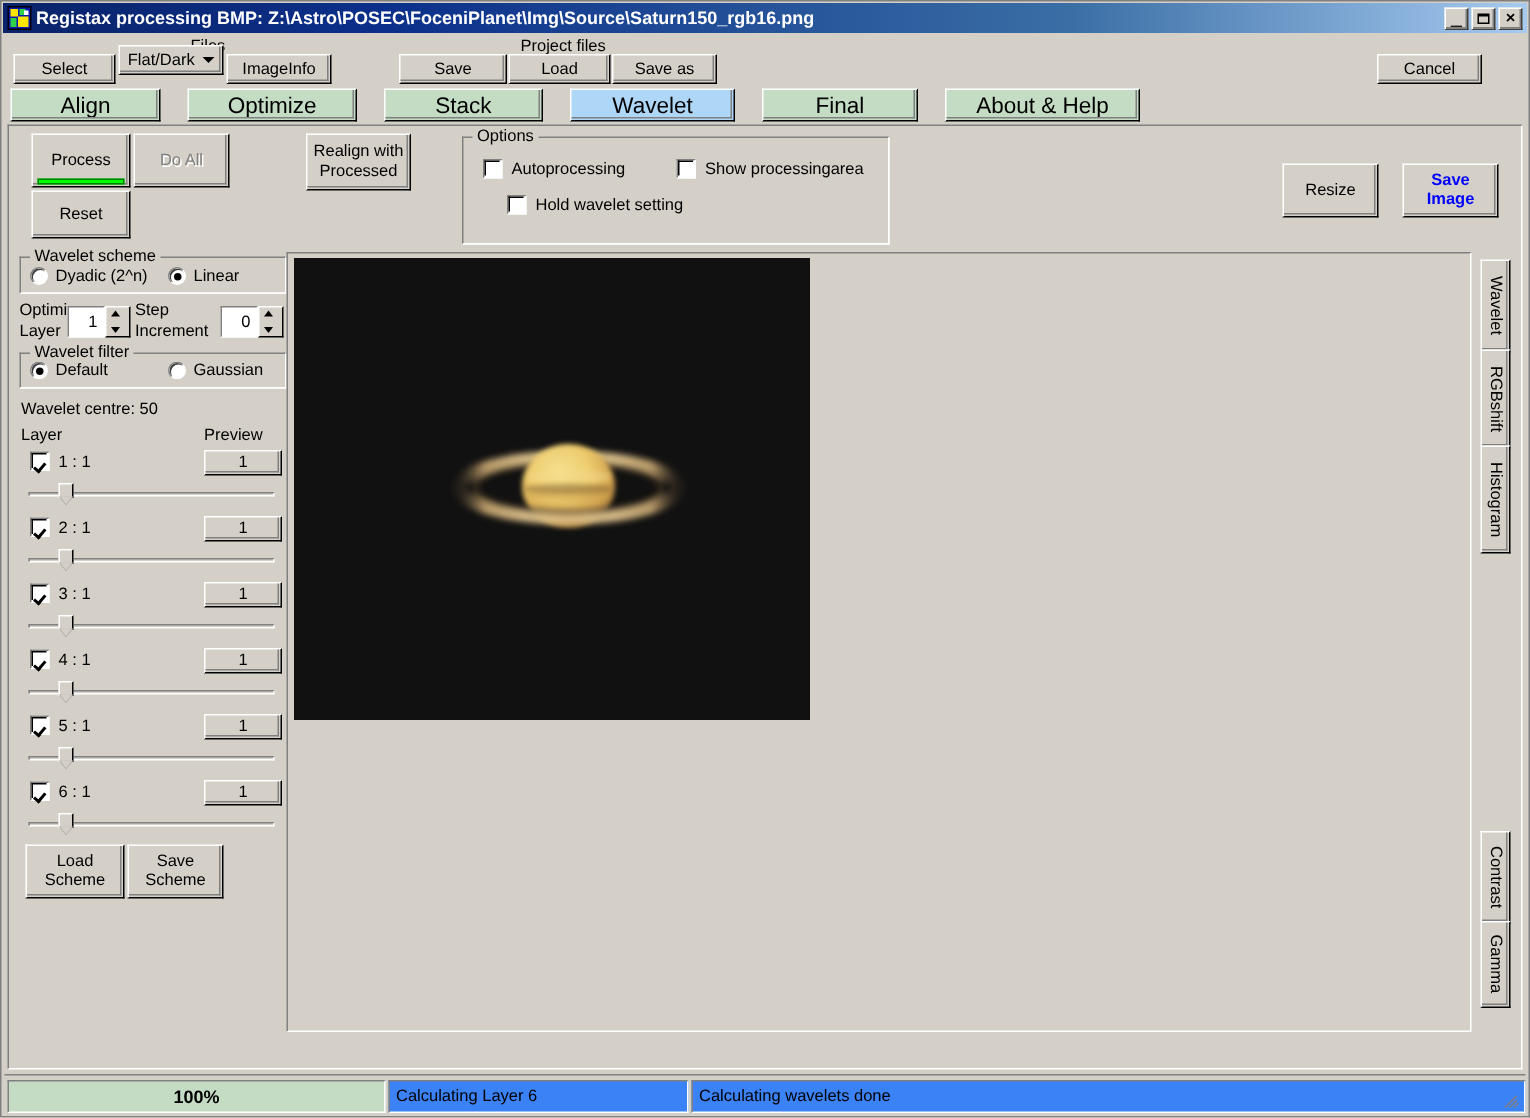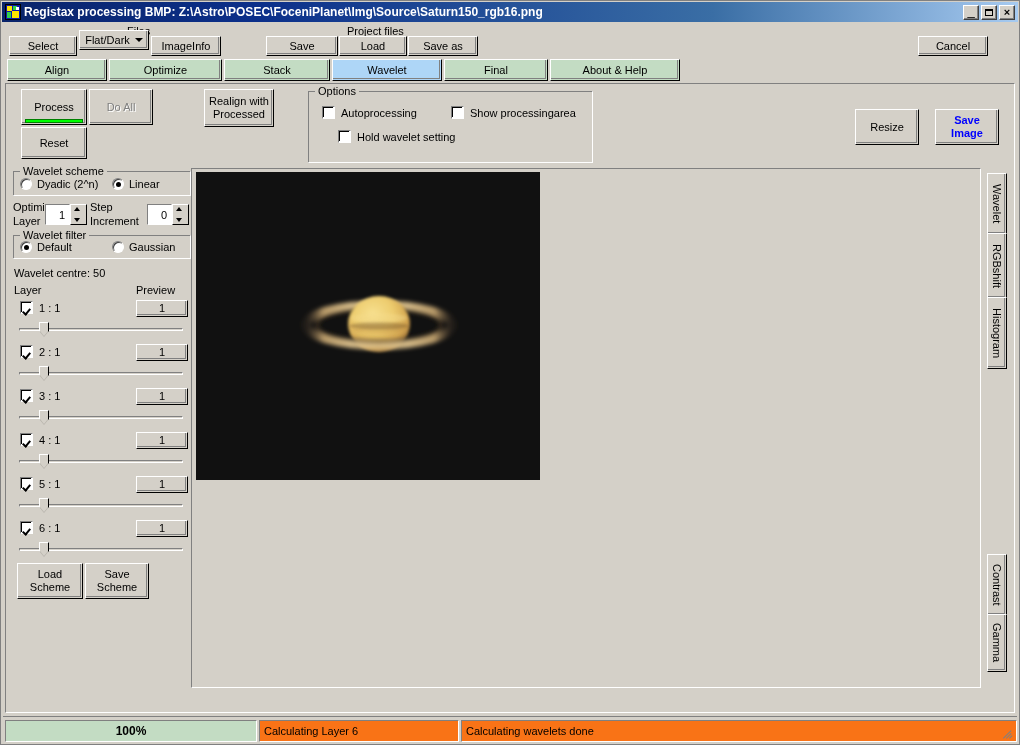--- a/index.html
+++ b/index.html
@@ -94,21 +94,21 @@
   }
 
   
   .tabrow { position: absolute; left: 6px; top: 58px; height: 22px; display: flex; }
   .tab {
     height: 22px;
     background: #c3dcc3;
     border-top: 1px solid #ffffff; border-left: 1px solid #ffffff;
     border-right: 1px solid #000000; border-bottom: 1px solid #000000;
     display: flex; align-items: center; justify-content: center;
-    font-size: 11px; color: #000; margin-right: 2px; position: relative;
+    font-size: 15px; color: #000; margin-right: 18px; position: relative;
   }
   .tab::before {
     content:''; position:absolute; left:0; top:0; right:1px; bottom:1px;
     border-right:1px solid #808080; border-bottom:1px solid #808080;
   }
   .tab.active { background: #aed6f7; }
 
   
   .content-frame {
     position: absolute; left: 4px; top: 82px; width: 1010px; height: 630px;
@@ -256,21 +256,21 @@
   .statusbar {
     position: absolute; left: 2px; right: 2px; bottom: 2px; height: 26px;
     border-top: 1px solid #808080;
     display: flex; align-items: center; padding: 2px 0 0 2px; gap: 2px;
   }
   .sb-panel {
     height: 22px;
     border-top: 1px solid #808080; border-left: 1px solid #808080;
     border-right: 1px solid #ffffff; border-bottom: 1px solid #ffffff;
     display: flex; align-items: center; font-size: 11px; color: #000;
-    padding-left: 4px; position: relative; background: #f97316;
+    padding-left: 4px; position: relative; background: #3b82f6;
   }
   .progbar {
     width: 252px; justify-content: center; padding-left: 0;
     background: #c3dcc3;
   }
   .progbar .pv { font-weight: bold; font-size: 12px; }
   .grip {
     position:absolute; right:2px; bottom:1px; width:14px; height:14px;
   }
   .grip i { position:absolute; background:#808080; height:1px; transform-origin:0 0; }

